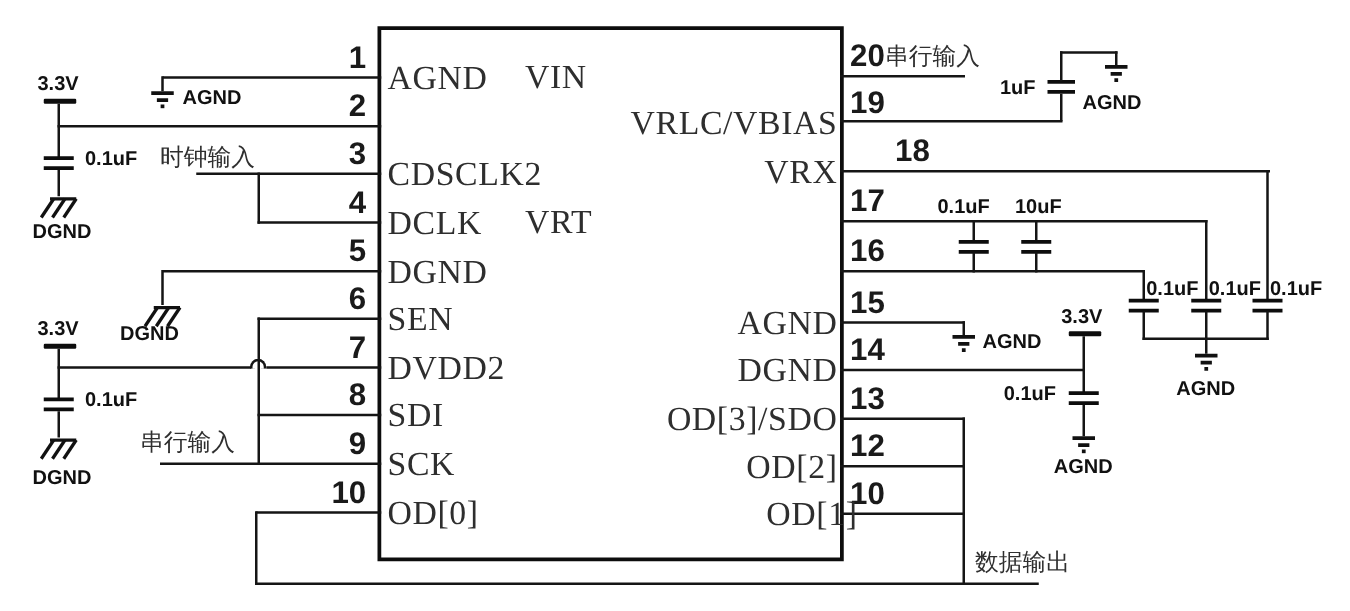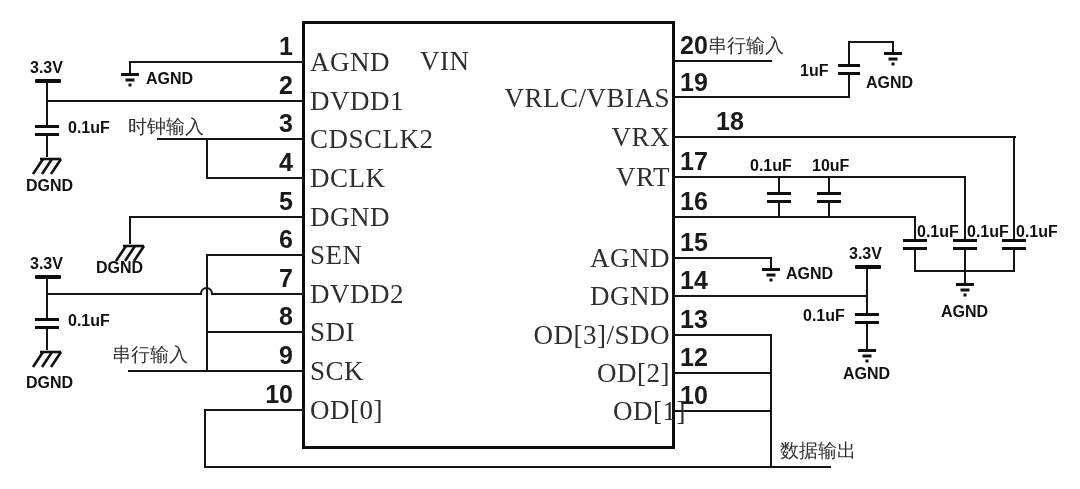--- a/index.html
+++ b/index.html
@@ -88,21 +88,20 @@
   <div class="num" style="left:255px;top:109px;width:38px;text-align:right">3</div>
   <div class="num" style="left:255px;top:148px;width:38px;text-align:right">4</div>
   <div class="num" style="left:255px;top:187px;width:38px;text-align:right">5</div>
   <div class="num" style="left:255px;top:225px;width:38px;text-align:right">6</div>
   <div class="num" style="left:255px;top:264px;width:38px;text-align:right">7</div>
   <div class="num" style="left:255px;top:302px;width:38px;text-align:right">8</div>
   <div class="num" style="left:255px;top:341px;width:38px;text-align:right">9</div>
   <div class="num" style="left:255px;top:380px;width:38px;text-align:right">10</div>
 
   <div class="pin-label" style="left:310px;top:46px">AGND</div>
-  <div class="pin-label" style="left:310px;top:85px">DVDD1</div>
   <div class="pin-label" style="left:310px;top:123px">CDSCLK2</div>
   <div class="pin-label" style="left:310px;top:162px">DCLK</div>
   <div class="pin-label" style="left:310px;top:201px">DGND</div>
   <div class="pin-label" style="left:310px;top:239px">SEN</div>
   <div class="pin-label" style="left:310px;top:278px">DVDD2</div>
   <div class="pin-label" style="left:310px;top:316px">SDI</div>
   <div class="pin-label" style="left:310px;top:355px">SCK</div>
   <div class="pin-label" style="left:310px;top:394px">OD[0]</div>
 
   <div class="wire h" style="left:672px;top:60px;width:100px"></div>
@@ -123,21 +122,21 @@
   <div class="num" style="left:680px;top:187px">16</div>
   <div class="num" style="left:680px;top:228px">15</div>
   <div class="num" style="left:680px;top:266px">14</div>
   <div class="num" style="left:680px;top:305px">13</div>
   <div class="num" style="left:680px;top:343px">12</div>
   <div class="num" style="left:680px;top:381px">10</div>
 
   <div class="pin-label" style="left:420px;top:45px;width:250px;text-align:left">VIN</div>
   <div class="pin-label" style="left:420px;top:82px;width:250px;text-align:right">VRLC/VBIAS</div>
   <div class="pin-label" style="left:420px;top:121px;width:250px;text-align:right">VRX</div>
-  <div class="pin-label" style="left:420px;top:161px;width:250px;text-align:right">VRT</div>
+  <div class="pin-label" style="left:420px;top:161px;width:250px;">VRT</div>
   <div class="pin-label" style="left:420px;top:242px;width:250px;text-align:right">AGND</div>
   <div class="pin-label" style="left:420px;top:280px;width:250px;text-align:right">DGND</div>
   <div class="pin-label" style="left:420px;top:319px;width:250px;text-align:right">OD[3]/SDO</div>
   <div class="pin-label" style="left:420px;top:357px;width:250px;text-align:right">OD[2]</div>
   <div class="pin-label" style="left:436px;top:395px;width:250px;text-align:right">OD[1]</div>
 
   <div class="slabel" style="left:30px;top:59px">3.3V</div>
   <div class="pwr" style="left:35px;top:79px"></div>
   <div class="wire v" style="left:46px;top:83px;height:43px"></div>
   <div class="plate" style="left:35px;top:125px"></div>

